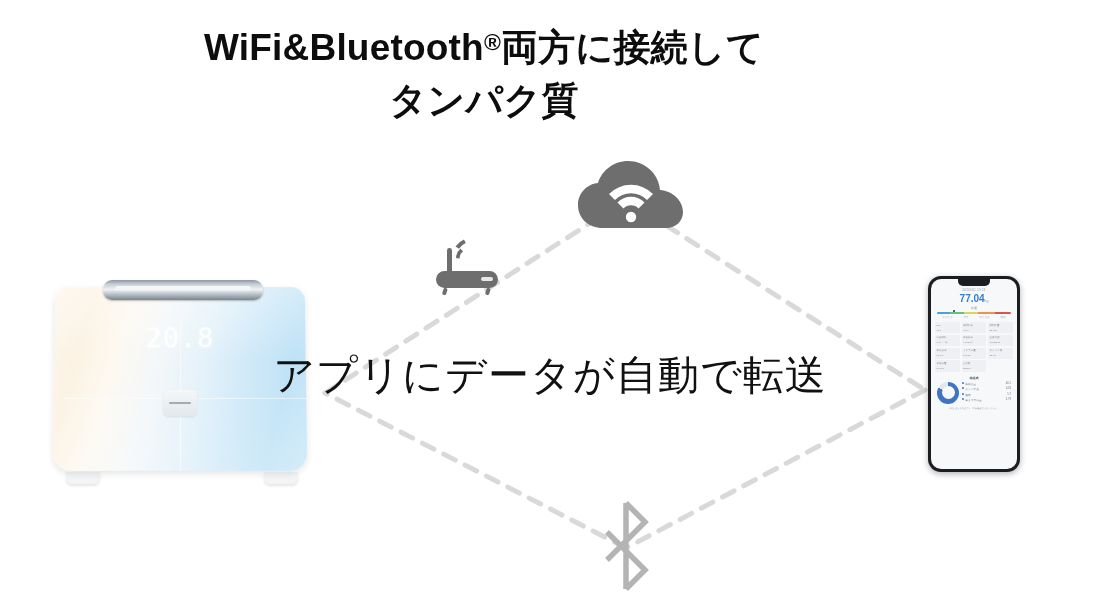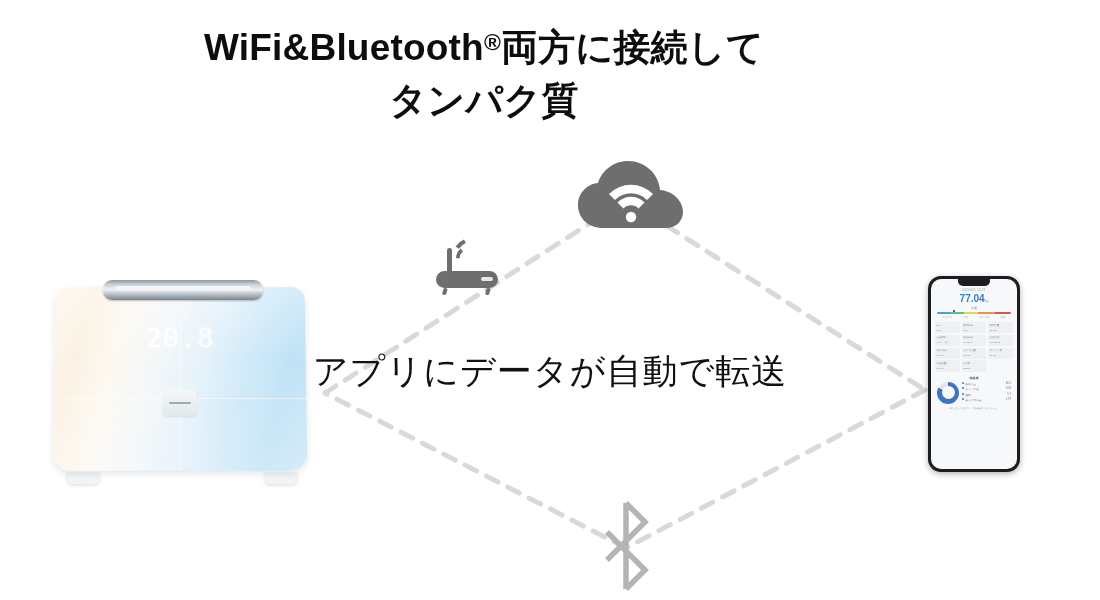--- a/index.html
+++ b/index.html
@@ -40,21 +40,21 @@
     font-weight: bold;
   }
 
   
   .caption {
     position: absolute;
     left: 0;
     top: 348px;
     width: 1100px;
     text-align: center;
-    font-size: 35px;
+    font-size: 41px;
     letter-spacing: 1px;
     color: #111111;
     font-weight: normal;
   }
 
   
   .diamond-svg {
     position: absolute;
     left: 0;
     top: 0;

